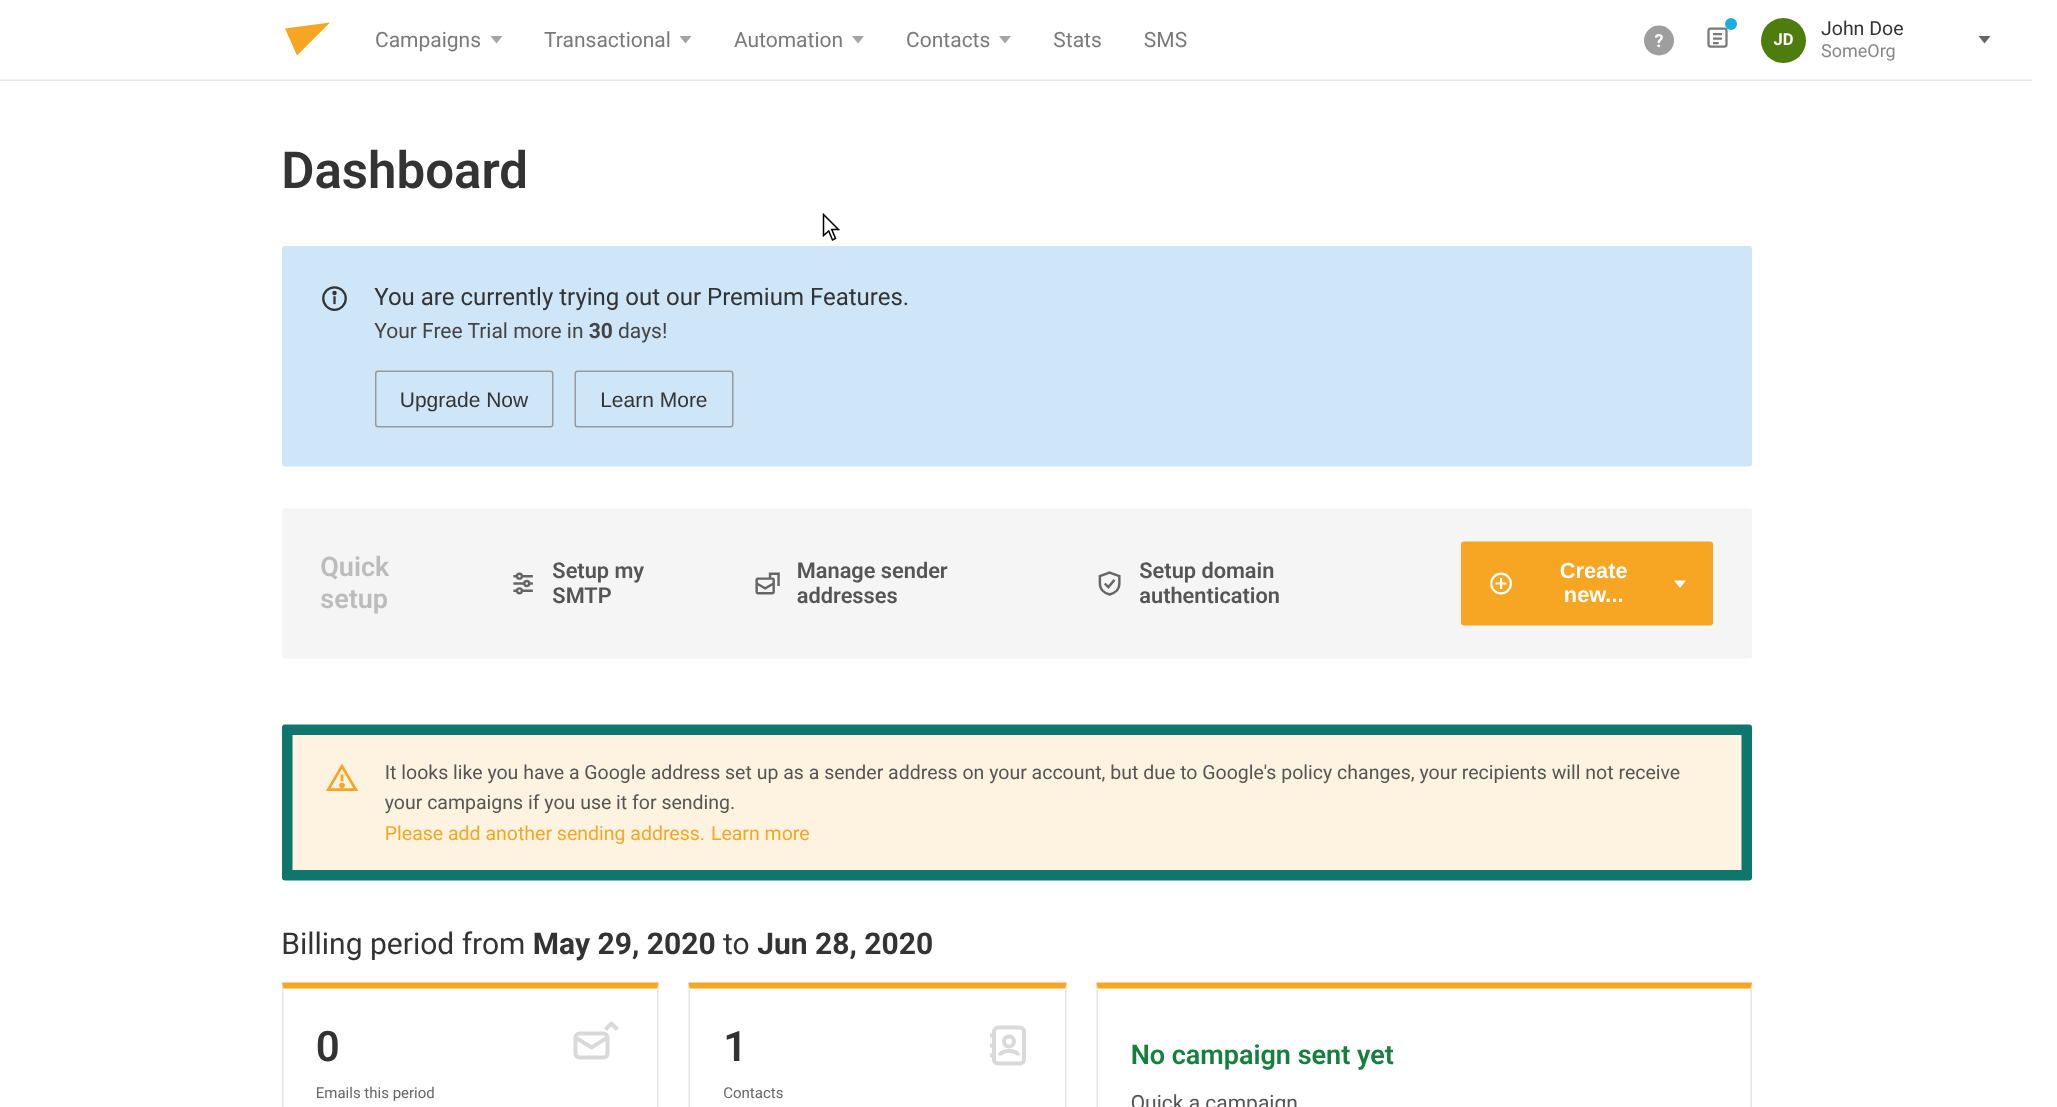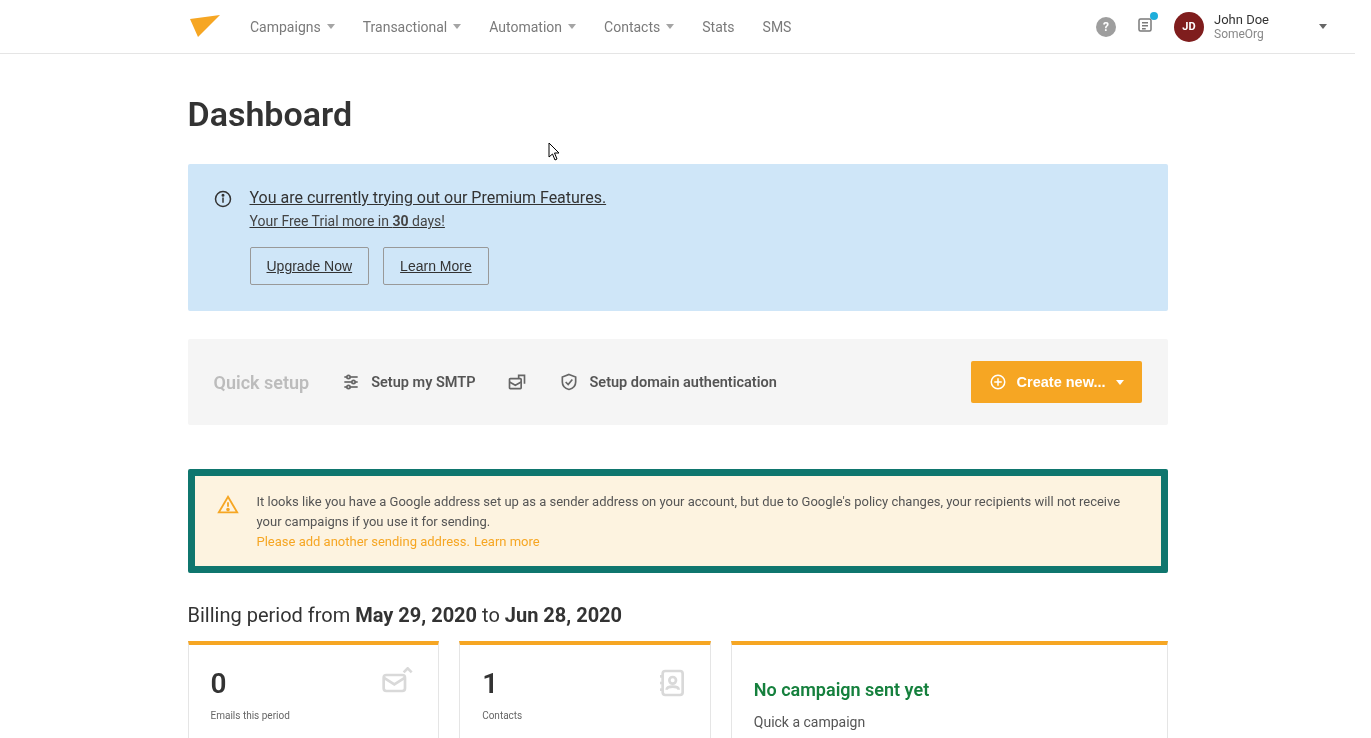--- a/index.html
+++ b/index.html
@@ -7,28 +7,28 @@
   .viewport { width: 1355px; height: 738px; overflow-y: scroll; position: relative; }
   .topbar { height: 54px; border-bottom: 1px solid #e5e5e5; display: flex; align-items: center; padding: 0 28px 0 188px; }
   .logo-icon svg { display:block; }
   .nav { display: flex; align-items: center; margin-left: 28px; gap: 28px; }
   .nav-item { display: flex; align-items: center; gap: 6px; color: #7a7a7a; font-size: 14px; cursor: pointer; }
   .nav-item .caret { width: 0; height: 0; border-left:4px solid transparent; border-right:4px solid transparent; border-top:5px solid #a5a5a5; }
   .topbar-right { margin-left: auto; display:flex; align-items:center; gap: 20px; }
   .help-icon { width:20px; height:20px; border-radius:50%; background:#9e9e9e; color:#fff; font-size:12px; font-weight:bold; display:flex; align-items:center; justify-content:center; cursor:pointer;}
   .notif-icon { position:relative; color:#7a7a7a; cursor:pointer; }
   .notif-dot { position:absolute; top:-4px; right:-4px; width:8px; height:8px; background:#1eaedb; border-radius:50%; }
-  .avatar { width:30px; height:30px; border-radius:50%; background:#7f1d1d; color:#fff; font-size:11px; font-weight:bold; display:flex; align-items:center; justify-content:center; }
+  .avatar { width:30px; height:30px; border-radius:50%; background:#4d7c0f; color:#fff; font-size:11px; font-weight:bold; display:flex; align-items:center; justify-content:center; }
   .userblock { display:flex; align-items:center; gap:10px; cursor:pointer; }
   .username { font-size:13px; color:#333; }
   .userorg { font-size:12px; color:#888; }
   .usercaret { width:0;height:0;border-left:4px solid transparent;border-right:4px solid transparent;border-top:5px solid #666; margin-left:40px;}
   .main { width: 980px; margin: 0 auto; padding-top: 40px; }
   .page-title { font-size: 34px; color:#333; font-weight:600; margin-bottom: 30px; }
-  .trial-banner { background:#cfe6f8; border-radius:2px; padding: 24px 26px 26px; display:flex; gap:18px; margin-bottom: 28px; text-decoration: underline;}
+  .trial-banner { background:#cfe6f8; border-radius:2px; padding: 24px 26px 26px; display:flex; gap:18px; margin-bottom: 28px;}
   .info-icon { flex-shrink:0; margin-top:2px;}
   .trial-text { font-size:16px; color:#333; }
   .trial-sub { font-size:14px; color:#444; margin-top:6px; }
   .trial-buttons { display:flex; gap:14px; margin-top:18px; }
   .btn-outline { border:1px solid #999; background:transparent; padding:10px 16px; font-size:14px; color:#333; cursor:pointer; border-radius:2px; }
   .quicksetup { background:#f5f5f5; border-radius:2px; padding: 22px 26px; display:flex; align-items:center; gap: 32px; margin-bottom:44px;}
   .qs-label { font-size:18px; color:#bcbcbc; font-weight:600; }
   .qs-item { display:flex; align-items:center; gap:10px; color:#555; font-size:14.5px; font-weight:600; cursor:pointer;}
   .qs-item svg { color:#666; }
   .create-btn { margin-left:auto; background:#f6a623; color:#fff; border:none; padding:12px 18px; font-size:14.5px; font-weight:600; display:flex; align-items:center; gap:10px; cursor:pointer; border-radius:2px;}
@@ -143,20 +143,21 @@
             <circle cx="9" cy="18" r="2" fill="#f5f5f5"></circle>
           </svg>
         <span>Setup my SMTP</span>
       </div>
       <div class="qs-item">
         <svg width="20" height="20" viewBox="0 0 24 24" fill="none" stroke="currentColor" stroke-width="2">
             <rect x="3" y="8" width="14" height="12" rx="1"></rect>
             <path d="M3 12 L10 16 L17 12"></path>
             <path d="M14 8 V4 H21 V14"></path>
           </svg>
+        <span>Manage sender addresses</span>
       </div>
       <div class="qs-item">
         <svg width="20" height="20" viewBox="0 0 24 24" fill="none" stroke="currentColor" stroke-width="2">
             <path d="M12 3 L20 6 V12 C20 17 16 20 12 21 C8 20 4 17 4 12 V6 Z"></path>
             <path d="M8 12 L11 15 L16 9"></path>
           </svg>
         <span>Setup domain authentication</span>
       </div>
       <button class="create-btn">
         <svg width="18" height="18" viewBox="0 0 24 24" fill="none" stroke="#fff" stroke-width="2">

